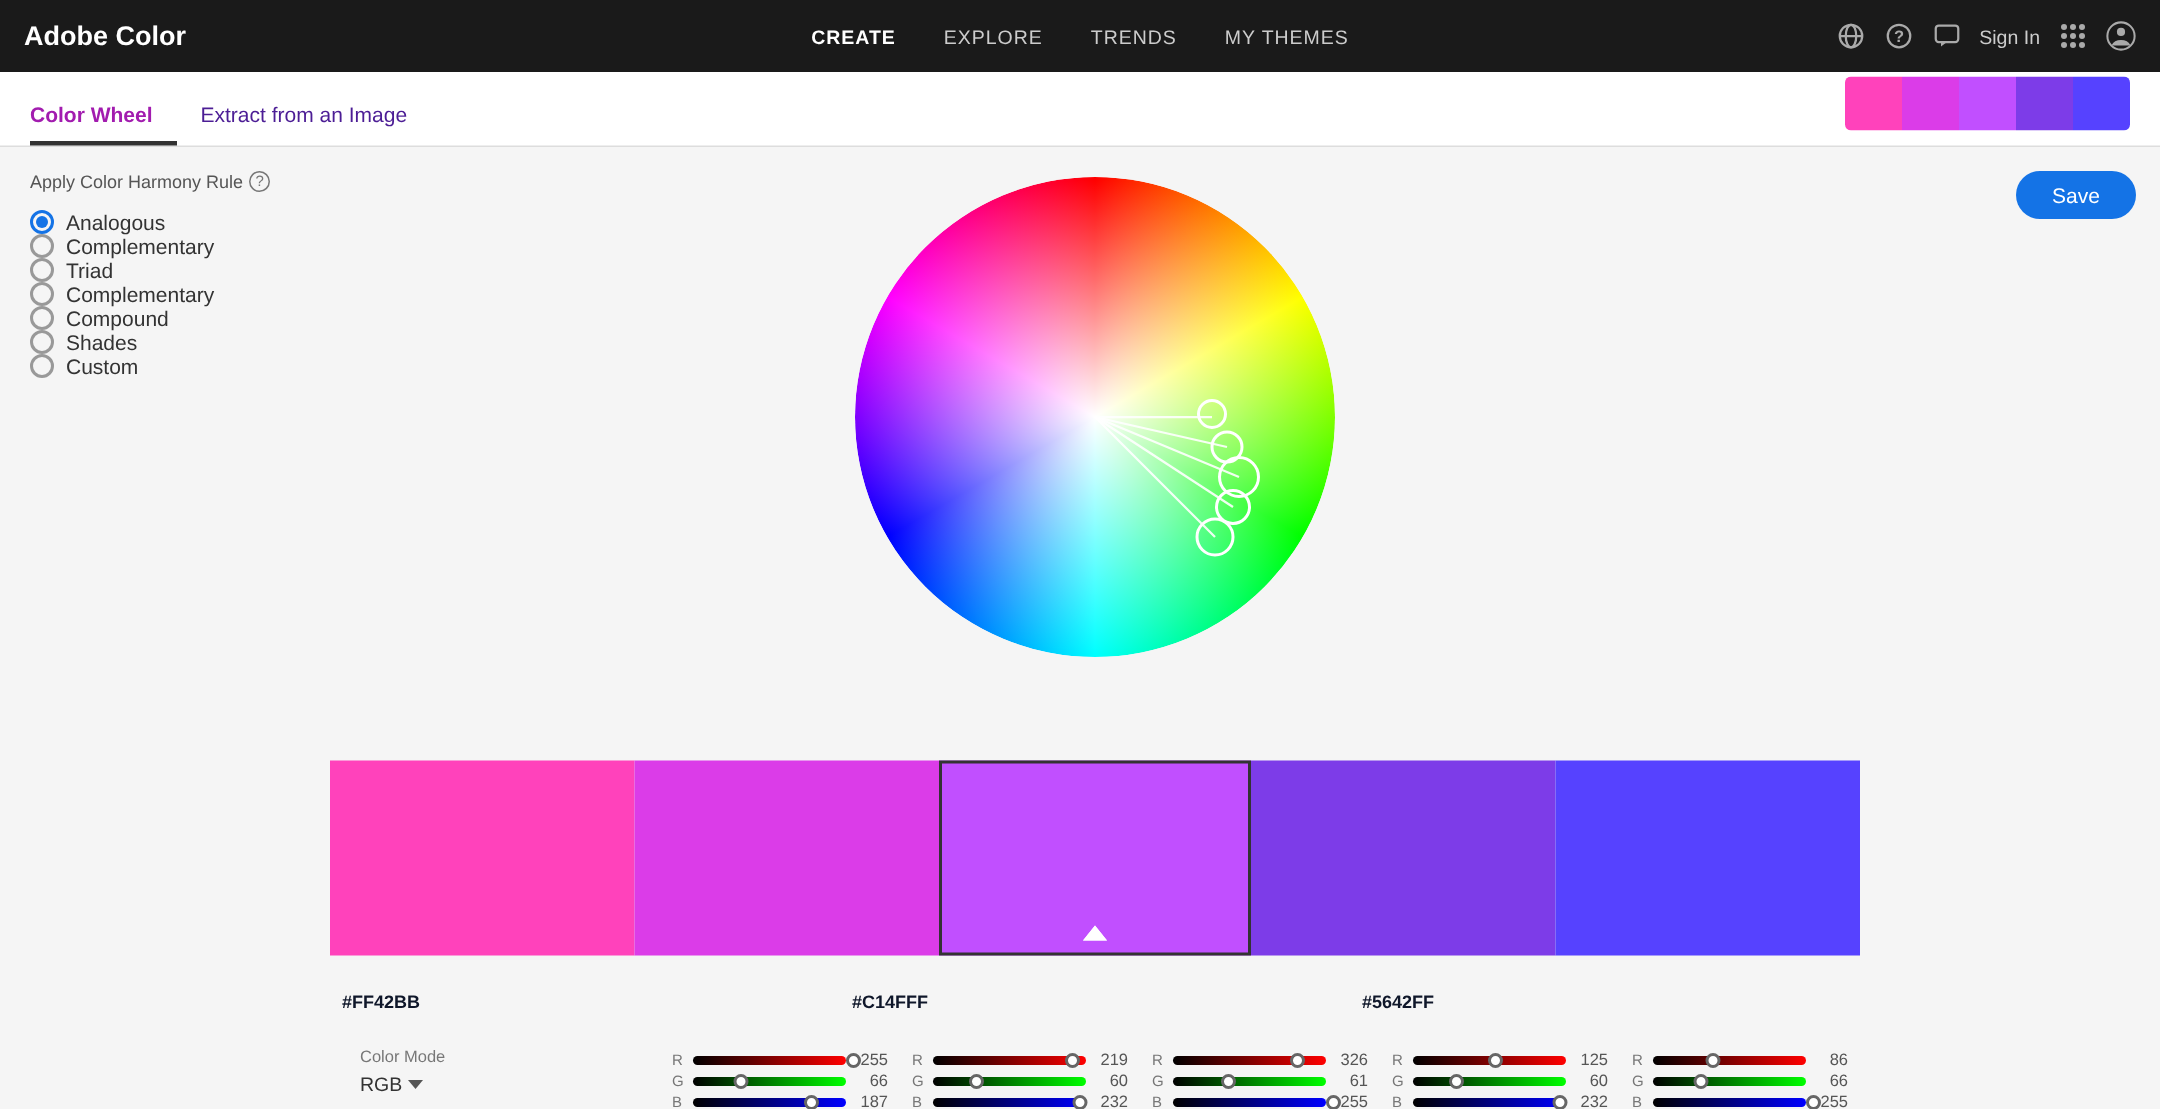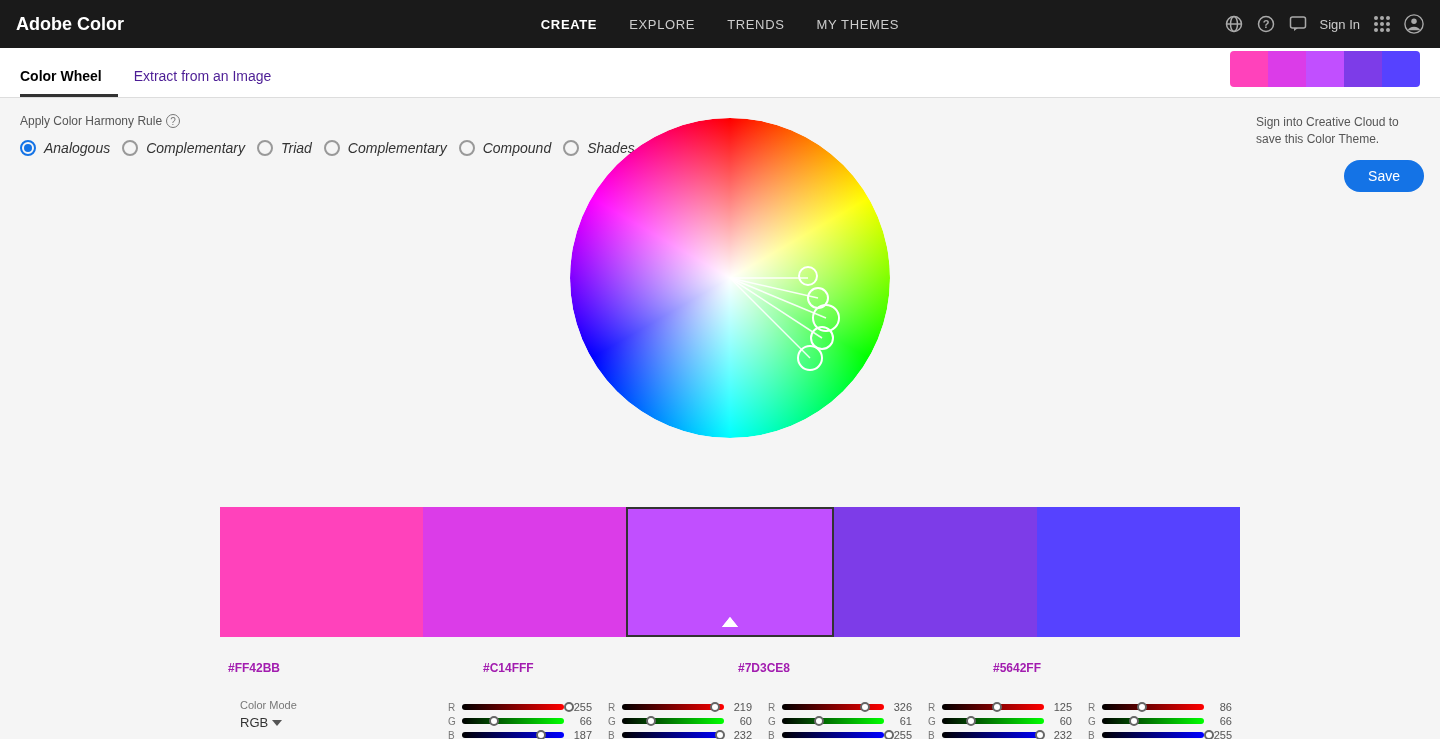--- a/index.html
+++ b/index.html
@@ -88,21 +88,21 @@
     .tab-item {
       padding: 12px 16px 10px 0;
       margin-right: 16px;
       cursor: pointer;
       font-size: 14px;
       color: #4c1d95;
       border-bottom: 3px solid transparent;
       position: relative;
     }
     .tab-item.active {
-      color: #000000;
+      color: #a21caf;
       font-weight: 600;
       border-bottom: 3px solid #333;
     }
 
     
     .content-top {
       background: #fff;
     }
 
     
@@ -116,24 +116,22 @@
     .harmony-label {
       font-size: 12px;
       color: #555;
       margin-bottom: 12px;
       display: flex;
       align-items: center;
       gap: 4px;
     }
     .harmony-rules {
       display: flex;
-      flex-direction: row;
-      gap: 12px;
+      flex-direction: column;
       margin-top: 8px;
-      font-style: italic;
     }
     .radio-item {
       display: flex;
       align-items: center;
       gap: 8px;
       cursor: pointer;
       font-size: 14px;
       color: #333;
     }
     .radio-circle {
@@ -245,21 +243,21 @@
     
     .color-info-row {
       display: flex;
       background: #f5f5f5;
       padding: 8px 0;
     }
     .color-info-cell {
       flex: 1;
       padding: 4px 8px;
       font-size: 12px;
-      color: #a21caf;
+      color: #0f172a;
       margin-top: 12px;
     }
     .hex-value {
       font-weight: 600;
       margin-bottom: 4px;
     }
     .color-mode-label {
       font-size: 11px;
       color: #777;
       margin-bottom: 4px;
@@ -494,23 +492,20 @@
     </div>
 
     <div class="color-info-row">
       <div class="color-info-cell">
         <div class="hex-value">#FF42BB</div>
       </div>
       <div class="color-info-cell">
         <div class="hex-value">#C14FFF</div>
       </div>
       <div class="color-info-cell">
-        <div class="hex-value">#7D3CE8</div>
-      </div>
-      <div class="color-info-cell">
         <div class="hex-value">#5642FF</div>
       </div>
     </div>
 
     <div style="display: flex; background: #f5f5f5; padding: 4px 0 8px 0;">
 
       <div style="width: 220px; padding: 4px 20px;">
         <div class="color-mode-label">Color Mode</div>
         <div class="color-mode-select">
           <span>RGB</span>
@@ -639,16 +634,15 @@
               <div class="slider-thumb" style="left: 100%;"></div>
             </div>
             <span class="slider-value">255</span>
           </div>
         </div>
       </div>
     </div>
   </div>
 
   <div class="right-panel">
-    <p class="sign-in-message">Sign into Creative Cloud to save this Color Theme.</p>
     <button class="save-btn">Save</button>
   </div>
 </div>
 
 </body></html>

